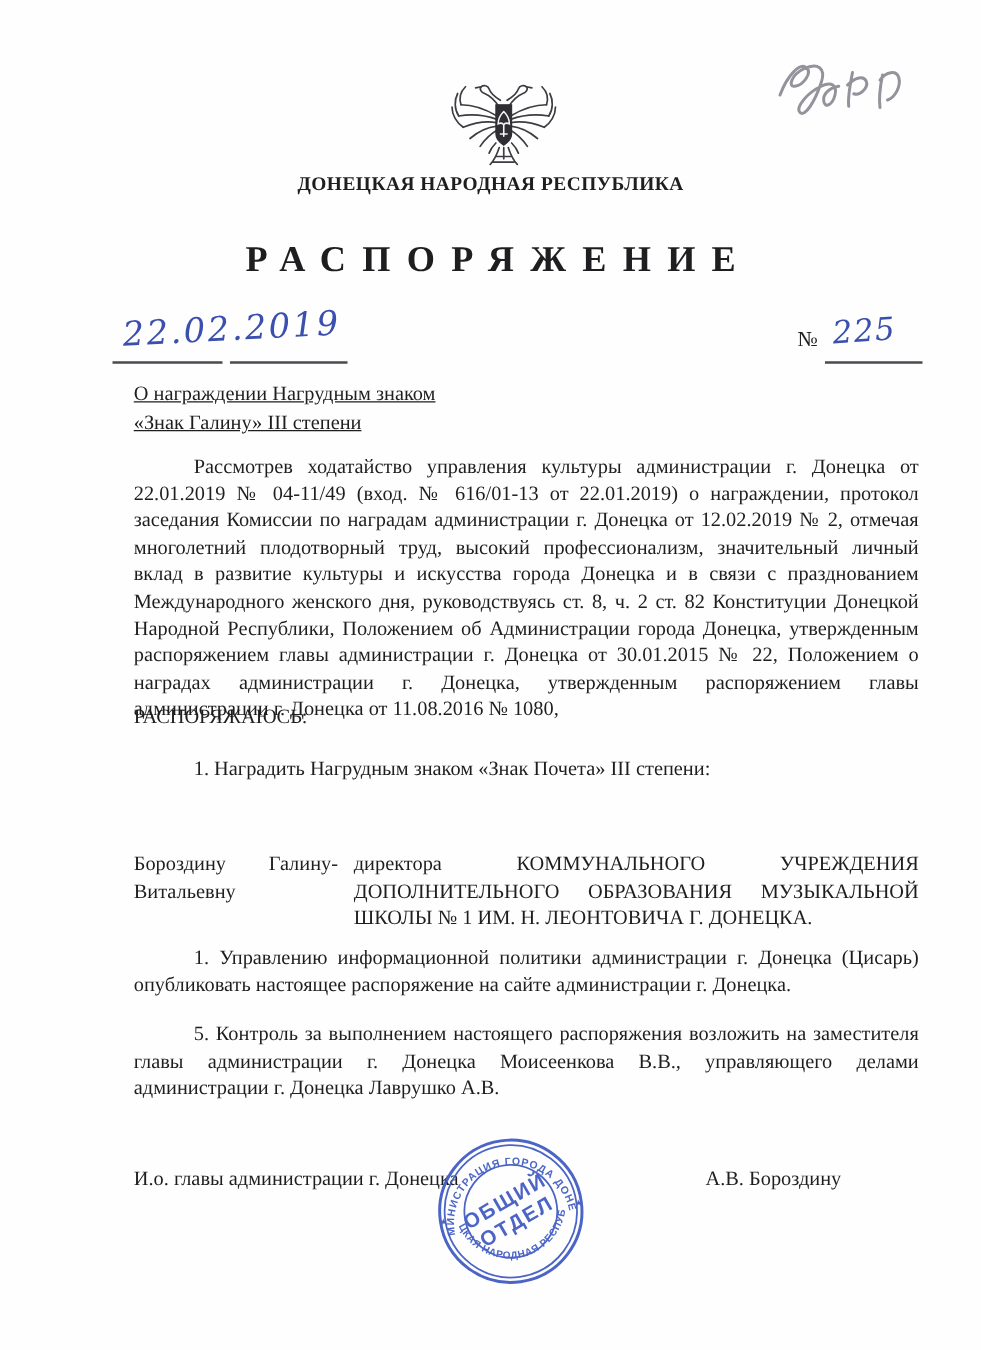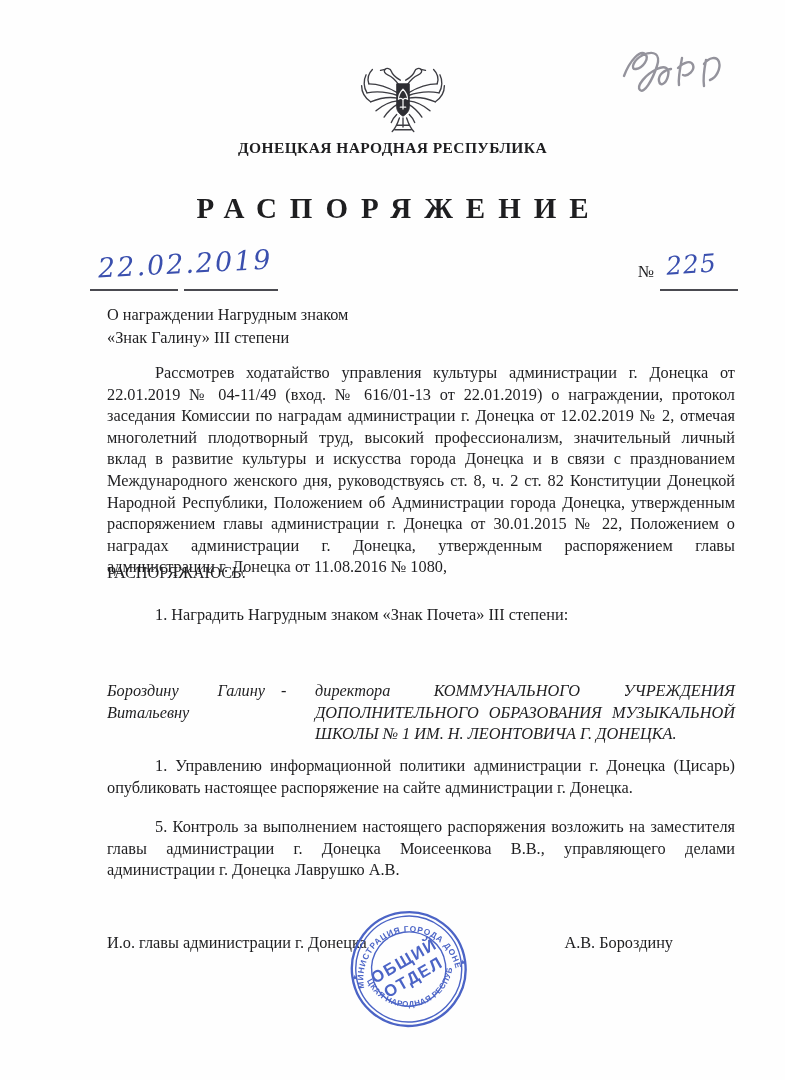--- a/index.html
+++ b/index.html
@@ -19,21 +19,21 @@
   .date-hand{font-size:27px; letter-spacing:2px; transform:rotate(-3deg);}
   .num-hand{font-size:25px; letter-spacing:1px; transform:rotate(-4deg);}
   .rule{height:1.6px; background:#4a4a50;}
   .body-text{
     left:107px; width:628px; font-size:16.3px; line-height:21.6px;
     text-align:justify; text-align-last:left;
   }
   .indent{text-indent:48px;}
   .subject{line-height:23px; text-align:left;}
   .award-grid{
-    display:grid; grid-template-columns:158px 18px 1fr; column-gap:16px;font-style:italic;
+    display:grid; grid-template-columns:158px 18px 1fr; column-gap:0;
   }
   .award-title{text-align:justify; text-align-last:left;}
   .sig-row{display:flex; justify-content:space-between; align-items:baseline;}
   .stamp-wrap{transform:rotate(-8deg); opacity:0.92;}
   svg text{font-family:"Liberation Sans", sans-serif;}
 </style>
 </head>
 <body>
 
 <div class="page">
@@ -73,21 +73,21 @@
   <div class="abs center-line doc-type" style="top:192px;">РАСПОРЯЖЕНИЕ</div>
 
   <div class="abs hand date-hand" style="left:98px; top:248px;">22.02.2019</div>
   <div class="abs rule" style="left:90px; top:289px; width:88px;"></div>
   <div class="abs rule" style="left:184px; top:289px; width:94px;"></div>
 
   <div class="abs" style="left:638px; top:262px; font-size:17px;">№</div>
   <div class="abs hand num-hand" style="left:666px; top:250px;">225</div>
   <div class="abs rule" style="left:660px; top:289px; width:78px;"></div>
 
-  <div class="abs body-text subject" style="top:303px;">
+  <div class="abs body-text subject" style="top:303px;text-decoration:underline;">
     <div>О награждении Нагрудным знаком</div>
     <div>«Знак Галину» III степени</div>
   </div>
 
   <div class="abs body-text indent" style="top:362px;">Рассмотрев ходатайство управления культуры администрации г. Донецка от 22.01.2019 № 04-11/49 (вход. № 616/01-13 от 22.01.2019) о награждении, протокол заседания Комиссии по наградам администрации г. Донецка от 12.02.2019 № 2, отмечая многолетний плодотворный труд, высокий профессионализм, значительный личный вклад в развитие культуры и искусства города Донецка и в связи с празднованием Международного женского дня, руководствуясь ст. 8, ч. 2 ст. 82 Конституции Донецкой Народной Республики, Положением об Администрации города Донецка, утвержденным распоряжением главы администрации г. Донецка от 30.01.2015 № 22, Положением о наградах администрации г. Донецка, утвержденным распоряжением главы администрации г. Донецка от 11.08.2016 № 1080,</div>
 
   <div class="abs body-text" style="top:562px;">РАСПОРЯЖАЮСЬ:</div>
 
   <div class="abs body-text indent" style="top:604px;">1. Наградить Нагрудным знаком «Знак Почета» III степени:</div>
 

